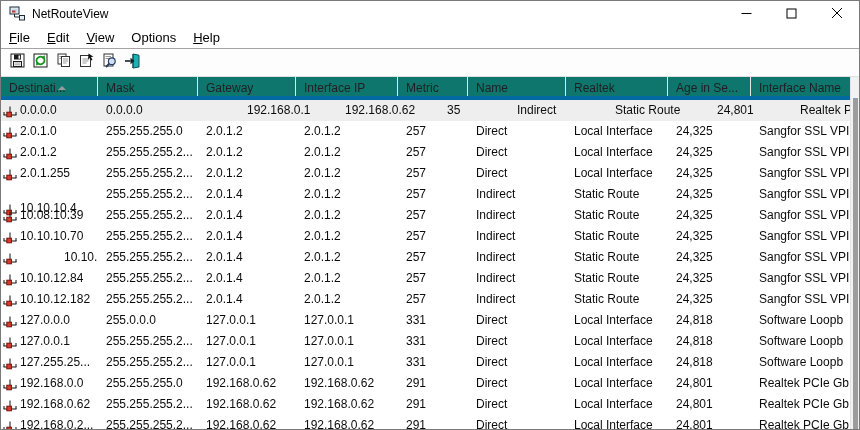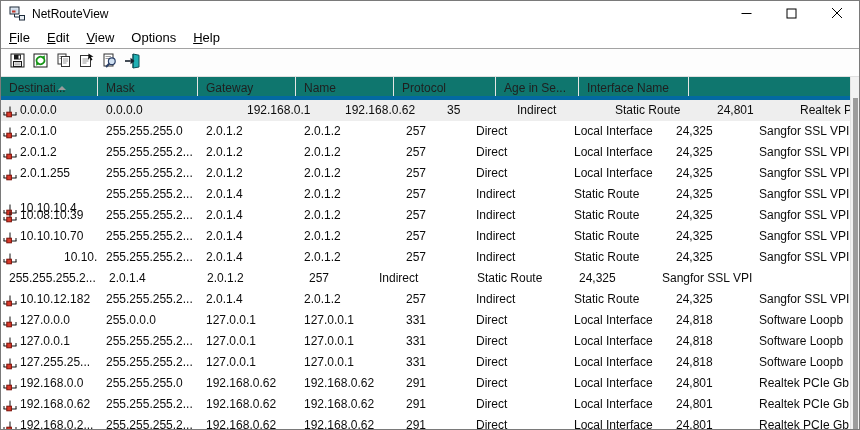--- a/index.html
+++ b/index.html
@@ -151,22 +151,24 @@
             <polygon points="6.5,5.8 10.5,9 6.5,12.2" fill="#16202c"></polygon>
           </svg></span>
       </div>
     </div>
 
   <div class="listview">
     <div class="lv-header" id="lvheader">
         <div class="hcell" style="width: 97px;"><span>Destinati...</span><span class="sort-asc"></span></div>
         <div class="hcell" style="width: 100px;"><span>Mask</span></div>
         <div class="hcell" style="width: 98px;"><span>Gateway</span></div>
+        <div class="hcell" style="width: 102px;"><span>Interface IP</span></div>
+        <div class="hcell" style="width: 70px;"><span>Metric</span></div>
         <div class="hcell" style="width: 98px;"><span>Name</span></div>
-        <div class="hcell" style="width: 102px;"><span>Protocol</span></div>
+        <div class="hcell" style="width: 102px;"><span>Realtek</span></div>
         <div class="hcell" style="width: 83px;"><span>Age in Se...</span></div>
         <div class="hcell" style="width: 110px;"><span>Interface Name</span></div>
       </div>
     <div class="lv-rows" id="lvrows">
         <div class="lv-row selected">
           <div class="cell first" style="width: 97px;">
             <span class="route-ic"><svg width="14" height="14" viewBox="0 0 14 14">
                 <line x1="0.5" y1="11" x2="13.5" y2="11" stroke="#111"></line>
                 <line x1="1" y1="8" x2="1" y2="11" stroke="#111"></line>
                 <line x1="13" y1="8" x2="13" y2="11" stroke="#111"></line>
@@ -318,20 +320,30 @@
           <div class="cell" style="width: 100px;">255.255.255.2...</div>
           <div class="cell" style="width: 98px;">2.0.1.4</div>
           <div class="cell" style="width: 102px;">2.0.1.2</div>
           <div class="cell" style="width: 70px;">257</div>
           <div class="cell" style="width: 98px;">Indirect</div>
           <div class="cell" style="width: 102px;">Static Route</div>
           <div class="cell" style="width: 83px;">24,325</div>
           <div class="cell" style="width: 110px;">Sangfor SSL VPI</div>
         </div>
         <div class="lv-row">
+          <div class="cell first" style="width: 97px;">
+            <span class="route-ic"><svg width="14" height="14" viewBox="0 0 14 14">
+                <line x1="0.5" y1="11" x2="13.5" y2="11" stroke="#111"></line>
+                <line x1="1" y1="8" x2="1" y2="11" stroke="#111"></line>
+                <line x1="13" y1="8" x2="13" y2="11" stroke="#111"></line>
+                <line x1="7" y1="2.5" x2="7" y2="11" stroke="#111"></line>
+                <rect x="3.8" y="8.2" width="4.6" height="4.6" fill="#d93a2b" stroke="#7a1008"></rect>
+              </svg></span>
+            <span>10.10.12.84</span>
+          </div>
           <div class="cell" style="width: 100px;">255.255.255.2...</div>
           <div class="cell" style="width: 98px;">2.0.1.4</div>
           <div class="cell" style="width: 102px;">2.0.1.2</div>
           <div class="cell" style="width: 70px;">257</div>
           <div class="cell" style="width: 98px;">Indirect</div>
           <div class="cell" style="width: 102px;">Static Route</div>
           <div class="cell" style="width: 83px;">24,325</div>
           <div class="cell" style="width: 110px;">Sangfor SSL VPI</div>
         </div>
         <div class="lv-row">

